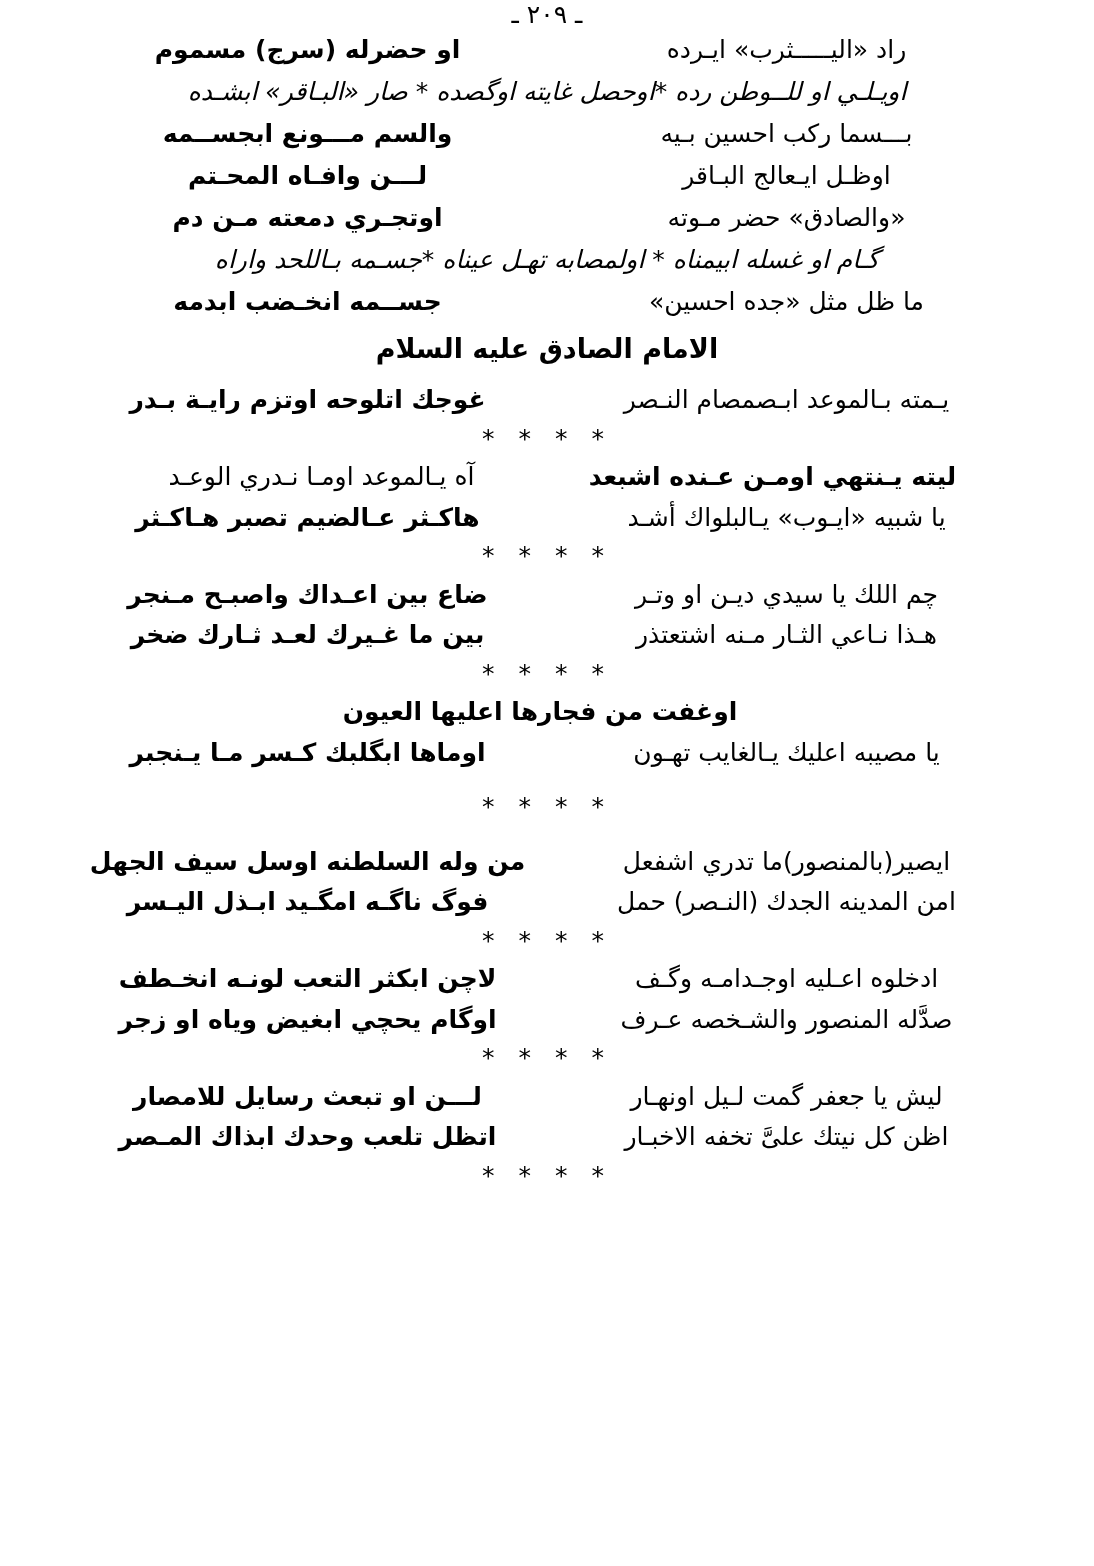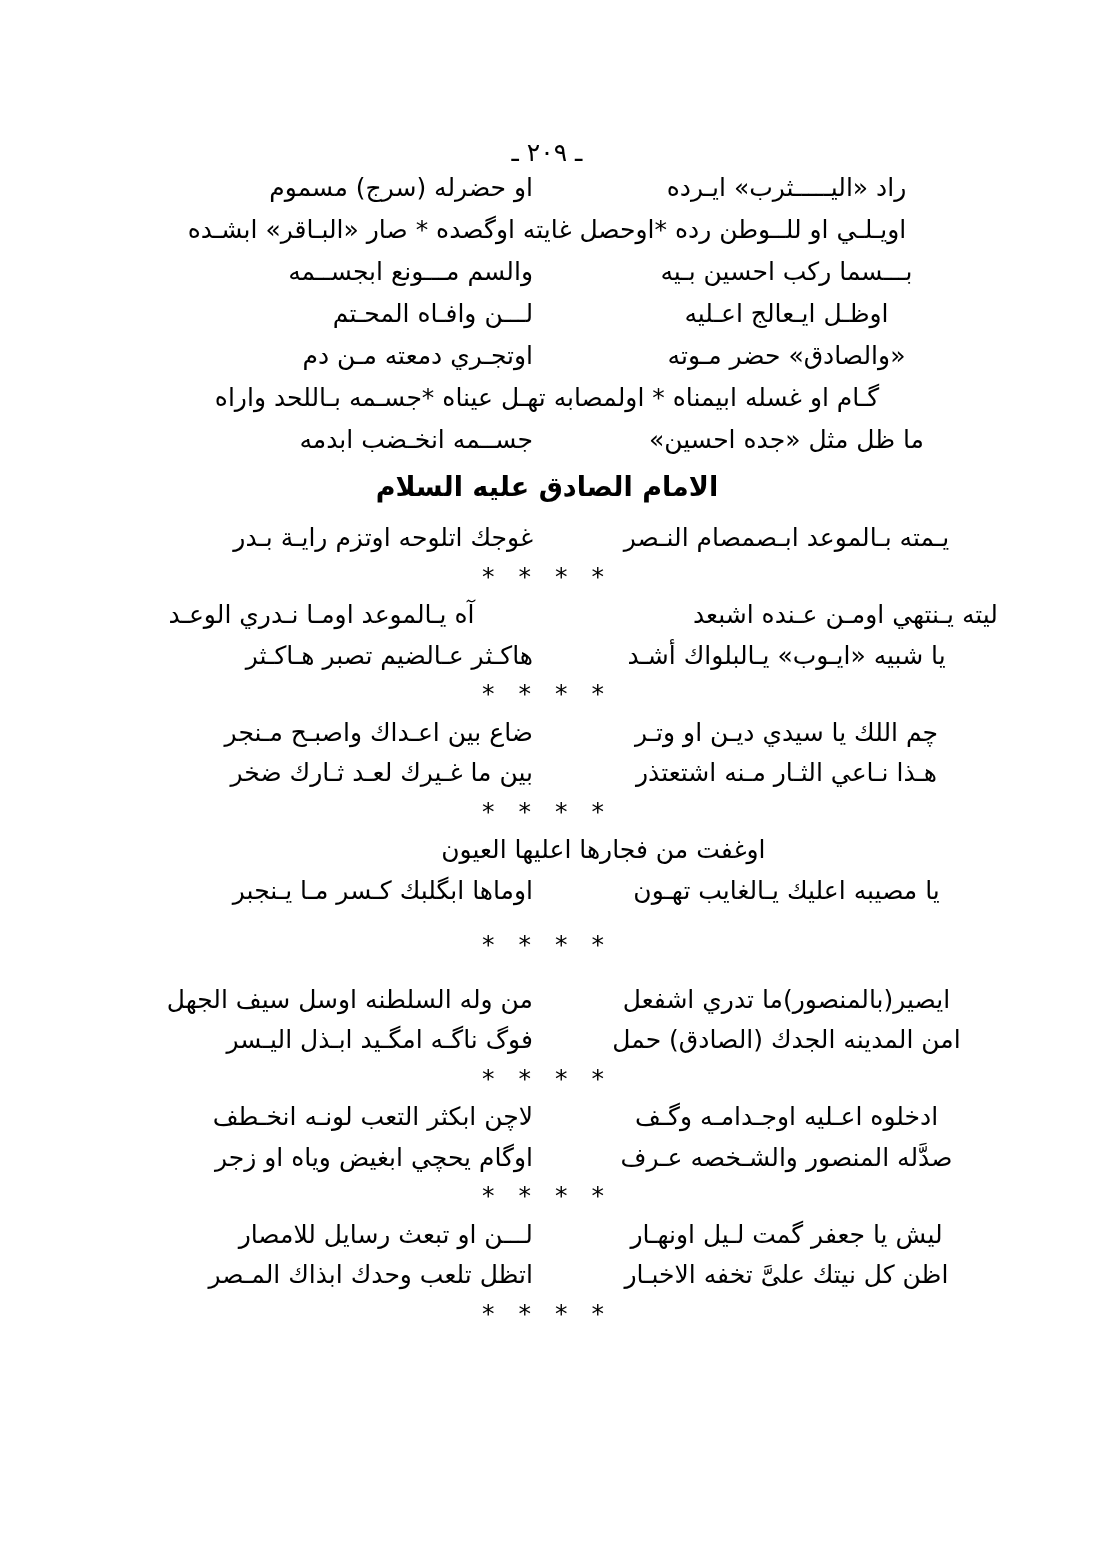--- a/index.html
+++ b/index.html
@@ -17,21 +17,20 @@
   .page {
     position: relative;
     width: 1094px;
     height: 1566px;
     box-sizing: border-box;
     padding: 0;
   }
   .page-number {
     text-align: center;
     font-size: 25px;
-    margin-top: 138px;
     letter-spacing: 2px;
     font-family: "DejaVu Sans", sans-serif;
   }
   .poem-block {
     margin: 0 auto;
     width: 930px;
   }
   .verse {
     display: flex;
     flex-direction: row;
@@ -44,34 +43,36 @@
   .hemistich {
     width: 50%;
     font-family: "DejaVu Sans", sans-serif;
   }
   .hemistich.right {
     text-align: center;
     padding-left: 14px;
     box-sizing: border-box;
   }
   .hemistich.left {
-    text-align: right;
+    text-align: center;
     padding-right: 14px;
     box-sizing: border-box;
+    font-weight: bold;
   }
   
   .verse.full {
     display: block;
     text-align: center;
     font-size: 25px;
     line-height: 1.62;
   }
   .verse.full .line {
     display: inline-block;
     white-space: nowrap;
+    font-style: italic;
   }
   .section-title {
     text-align: center;
     font-weight: bold;
     font-size: 27px;
     margin: 10px 0 16px 0;
     letter-spacing: 0px;
   }
   .stars {
     text-align: center;
@@ -107,21 +108,21 @@
     <div class="verse full">
       <span class="line">اويـلـي او للــوطن رده *اوحصل غايته اوگصده * صار «البـاقر» ابشـده</span>
     </div>
 
     <div class="verse">
       <div class="hemistich right">بـــسما ركب احسين بـيه</div>
       <div class="hemistich left">والسم مـــونع ابجســمه</div>
     </div>
 
     <div class="verse">
-      <div class="hemistich right">اوظـل ايـعالج اعـليه</div>
+      <div class="hemistich right">اوظـل ايـعالج البـاقر</div>
       <div class="hemistich left">لـــن وافـاه المحـتم</div>
     </div>
 
     <div class="verse">
       <div class="hemistich right">«والصادق» حضر مـوته</div>
       <div class="hemistich left">اوتجـري دمعته مـن دم</div>
     </div>
 
     <div class="verse full">
       <span class="line">گـام او غسله ابيمناه * اولمصابه تهـل عيناه *جسـمه بـاللحد واراه</span>
@@ -180,21 +181,21 @@
       </div>
       <div class="stars spaced">* * * *</div>
     </div>
 
     <div class="group">
       <div class="verse">
         <div class="hemistich right">ايصير(بالمنصور)ما تدري اشفعل</div>
         <div class="hemistich left">من وله السلطنه اوسل سيف الجهل</div>
       </div>
       <div class="verse">
-        <div class="hemistich right">امن المدينه الجدك (الصادق) حمل</div>
+        <div class="hemistich right">امن المدينه الجدك (النـصر) حمل</div>
         <div class="hemistich left">فوگ ناگـه امگـيد ابـذل اليـسر</div>
       </div>
       <div class="stars">* * * *</div>
     </div>
 
     <div class="group">
       <div class="verse">
         <div class="hemistich right">ادخلوه اعـليه اوجـدامـه وگـف</div>
         <div class="hemistich left">لاچن ابكثر التعب لونـه انخـطف</div>
       </div>

